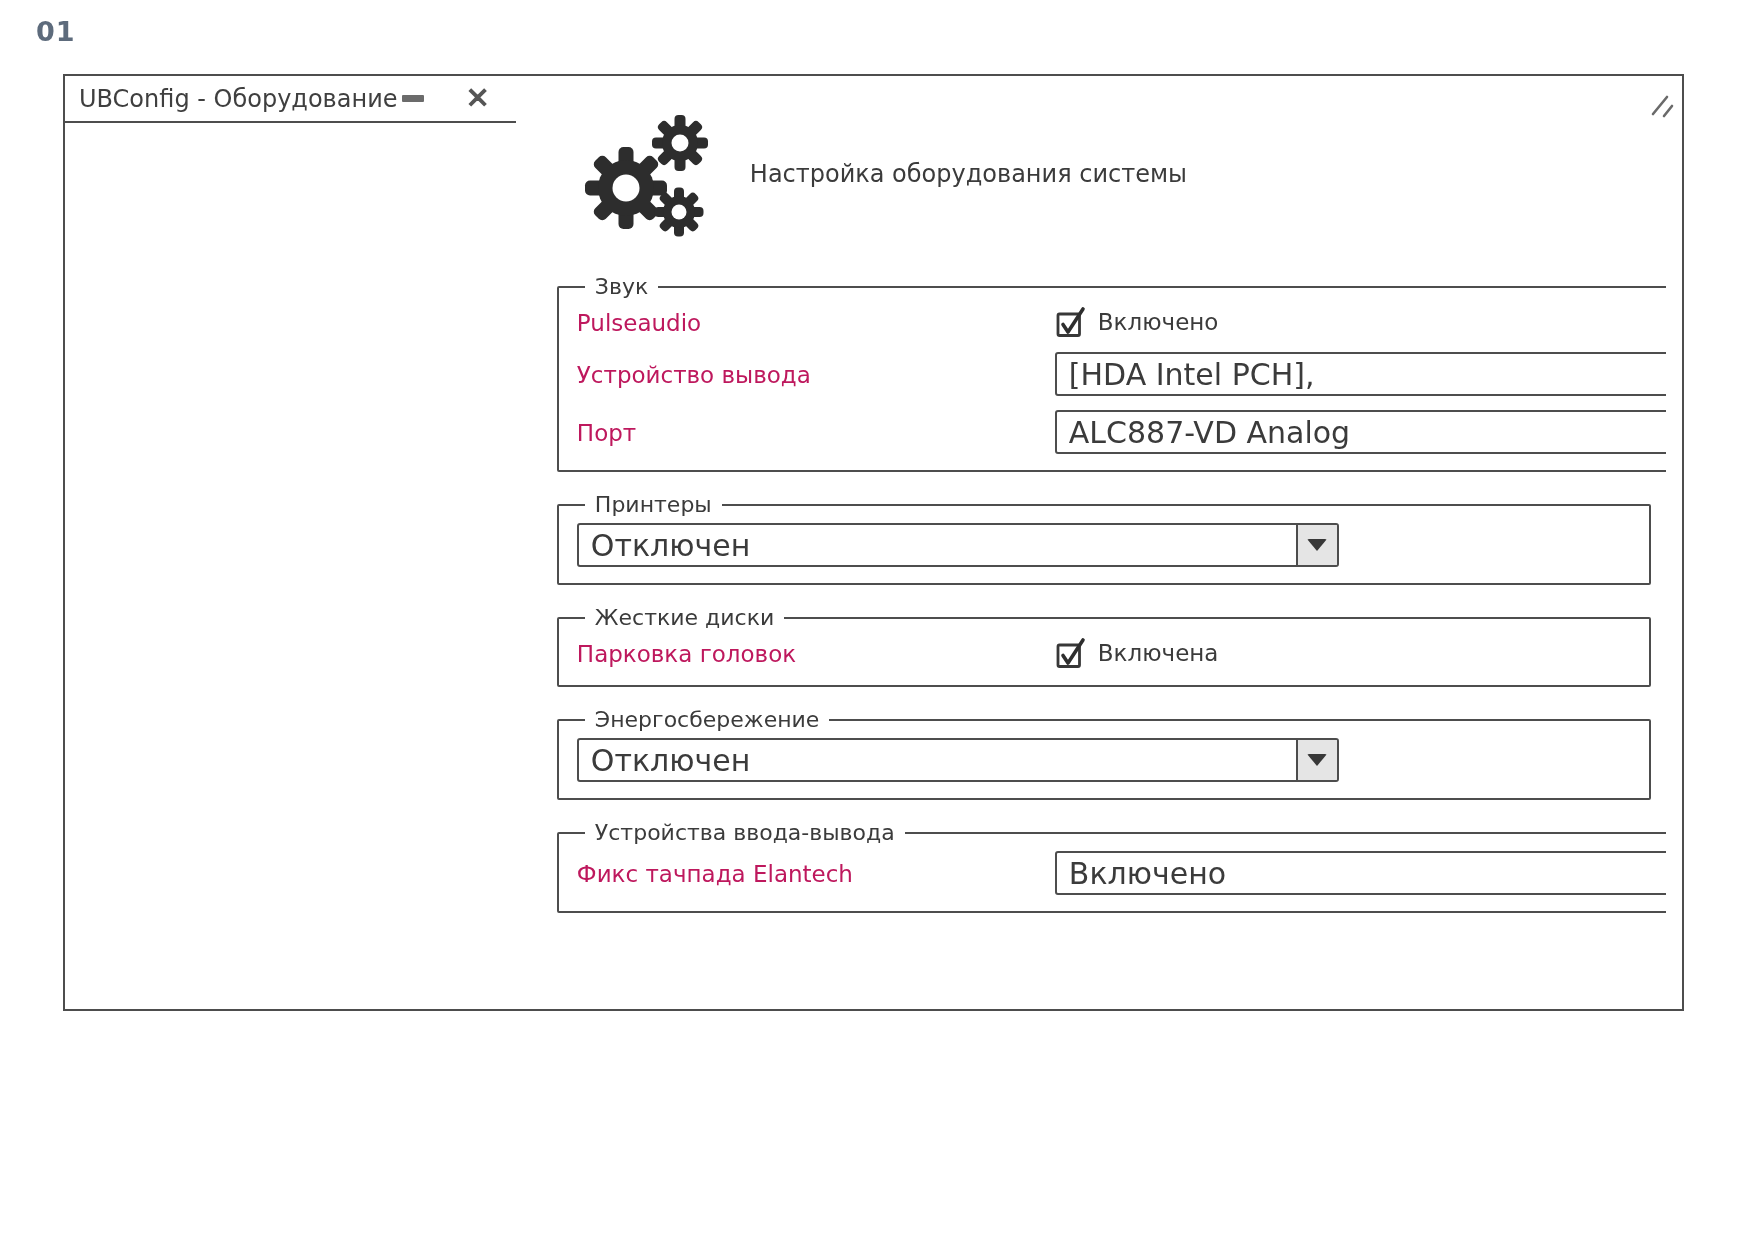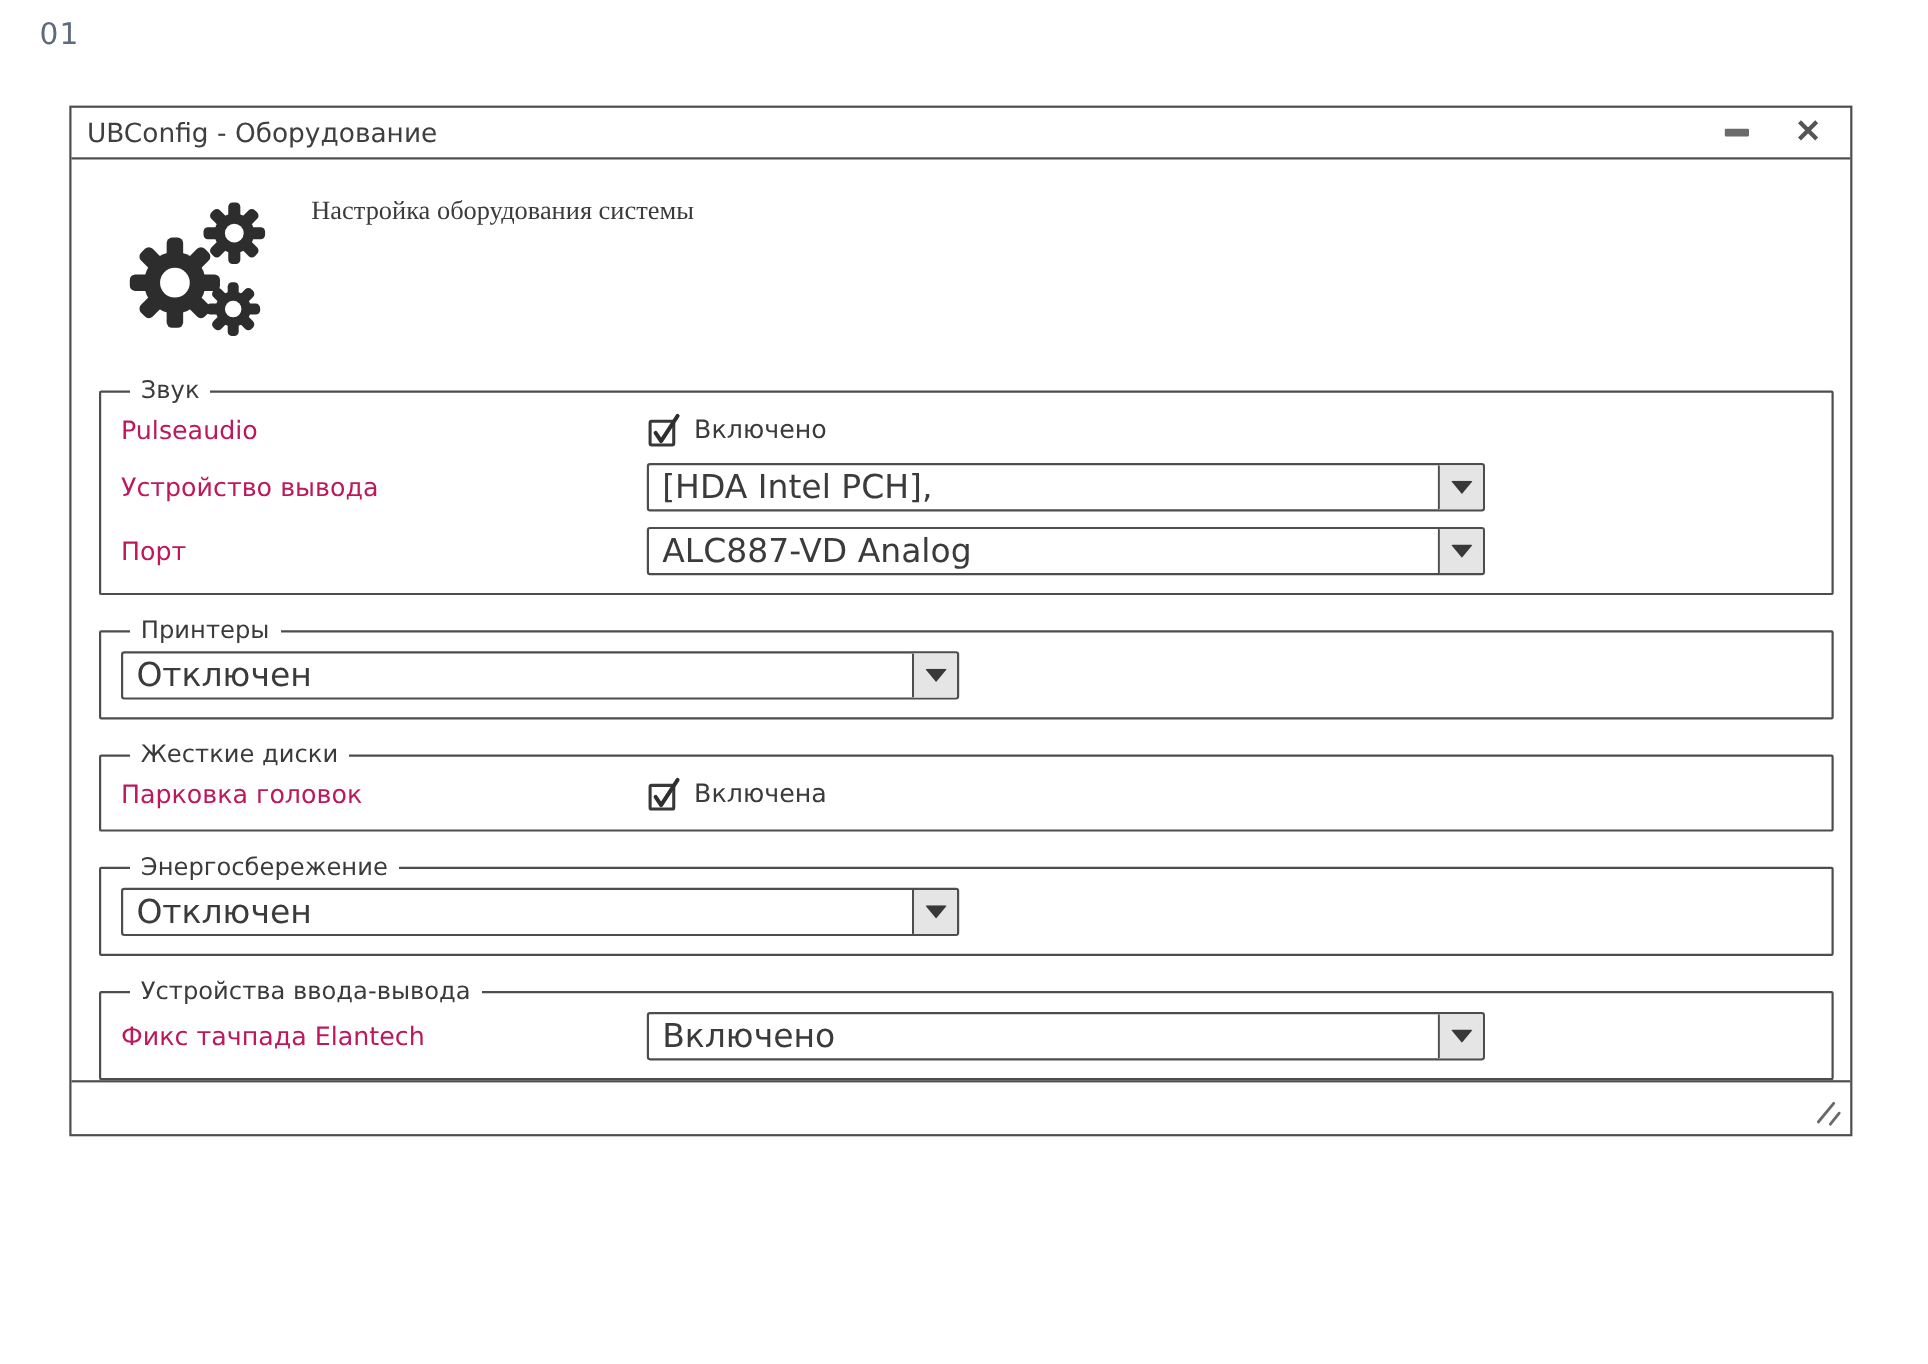--- a/index.html
+++ b/index.html
@@ -6,51 +6,52 @@
   body{
     width:1753px;height:1240px;
     background:#ffffff;
     font-family:"DejaVu Sans","Liberation Sans",sans-serif;
     color:#3b3b3b;
     position:relative;
     overflow:hidden;
   }
   .figure-label{
     position:absolute;left:36px;top:16px;
-    font-size:27px;font-weight:normal;color:#5d6b7c;
+    font-size:27px;font-weight:bold;color:#5d6b7c;
     letter-spacing:1px;
   }
   .window{
-    position:absolute;left:63px;top:96px;
+    position:absolute;left:63px;top:74px;
     width:1617px;height:933px;
     border:2px solid #4d4d4d;
     background:#ffffff;
-    display:flex;flex-direction:column;
+    display:flex;flex-direction:row;
     box-sizing:content-box;
+    gap:16px;
   }
   .titlebar{
     height:45px;flex:none;
     border-bottom:2px solid #4d4d4d;
     display:flex;align-items:center;
     padding:0 22px 0 14px;
   }
   .window-title{font-size:24px;color:#3f3f3f;}
   .titlebar-controls{margin-left:auto;display:flex;align-items:center;gap:34px;}
   .btn-window{
     background:none;border:none;padding:4px;cursor:pointer;
     display:flex;align-items:center;justify-content:center;
   }
   .minimize-glyph{display:block;width:22px;height:7px;background:#6b6b6b;border-radius:1px;}
   .close-glyph{font-size:29px;line-height:29px;color:#555555;font-weight:bold;}
   .content{
     flex:1;position:relative;overflow:hidden;
   }
   .header-row{
     margin:34px 0 0 44px;
-    display:flex;gap:40px;font-family:Liberation Serif, serif;
+    display:flex;align-items:center;gap:40px;
   }
   .app-subtitle{font-size:24px;color:#3b3b3b;}
   .groups{margin-top:36px;}
   fieldset.group{
     border:2px solid #4d4d4d;border-radius:2px;
     margin:0 15px 20px 25px;
     padding:2px 18px 16px 18px;
   }
   fieldset.group legend{
     font-size:22px;color:#3b3b3b;

